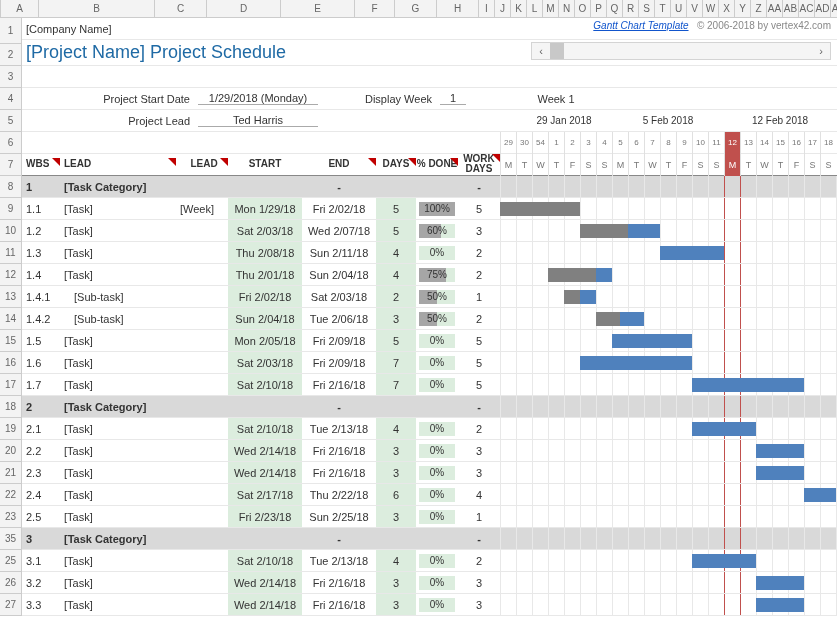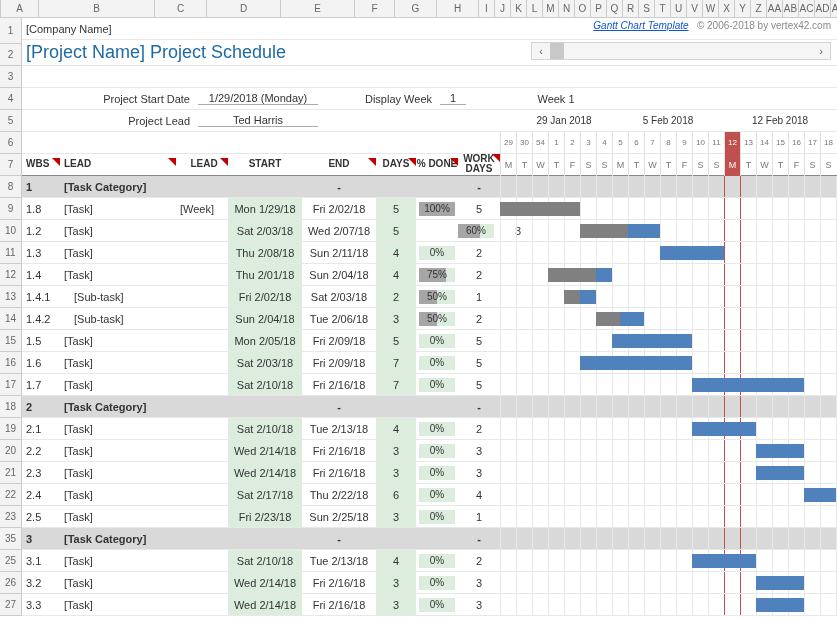--- a/index.html
+++ b/index.html
@@ -358,21 +358,21 @@
               <div class="gcell-border" style="left: 272px;"></div>
               <div class="gcell-border" style="left: 288px;"></div>
               <div class="gcell-border" style="left: 304px;"></div>
               <div class="gcell-border" style="left: 320px;"></div>
               <div class="gcell-border" style="left: 336px;"></div>
               <div class="today-line" style="left: 224px;"></div>
               <div class="today-line" style="left: 240px;"></div>
             </div>
           </div>
           <div class="row grid-row" style="height: 22px;">
-            <div class="cell c-wbs" style="width:38px;padding-left:4px;">1.8</div>
+            <div class="cell c-wbs" style="width:38px;padding-left:4px;">1.1</div>
             <div class="cell c-task " style="width:116px;padding-left:4px;">[Task]</div>
             <div class="cell c-lead" style="width:52px;padding-left:4px;">[Week]</div>
             <div class="cell c-start center green" style="width:74px;">Mon 1/29/18</div>
             <div class="cell c-end center" style="width:74px;">Fri 2/02/18</div>
             <div class="cell c-days center green" style="width:40px;">5</div>
             <div class="cell c-pct center" style="width:42px;">
               <div class="pct-bar">
                 <div class="fill" style="width:100%;"></div>
                 <span>100%</span>
               </div>
@@ -407,21 +407,21 @@
               <div class="gbar grey" style="left: 0px; width: 80px; top: 4px;"></div>
             </div>
           </div>
           <div class="row grid-row" style="height: 22px;">
             <div class="cell c-wbs" style="width:38px;padding-left:4px;">1.2</div>
             <div class="cell c-task " style="width:116px;padding-left:4px;">[Task]</div>
             <div class="cell c-lead" style="width:52px;padding-left:4px;"></div>
             <div class="cell c-start center green" style="width:74px;">Sat 2/03/18</div>
             <div class="cell c-end center" style="width:74px;">Wed 2/07/18</div>
             <div class="cell c-days center green" style="width:40px;">5</div>
-            <div class="cell c-pct center" style="width:42px;margin-left:39px;">
+            <div class="cell c-pct center" style="width:42px;">
               <div class="pct-bar">
                 <div class="fill" style="width:60%;"></div>
                 <span>60%</span>
               </div>
             </div>
             <div class="cell c-wd center" style="width:42px;">3</div>
             <div style="position: absolute; left: 478px; top: 0px; height: 100%; right: 0px;">
               <div class="gcell-border" style="left: 0px;"></div>
               <div class="gcell-border" style="left: 16px;"></div>
               <div class="gcell-border" style="left: 32px;"></div>

